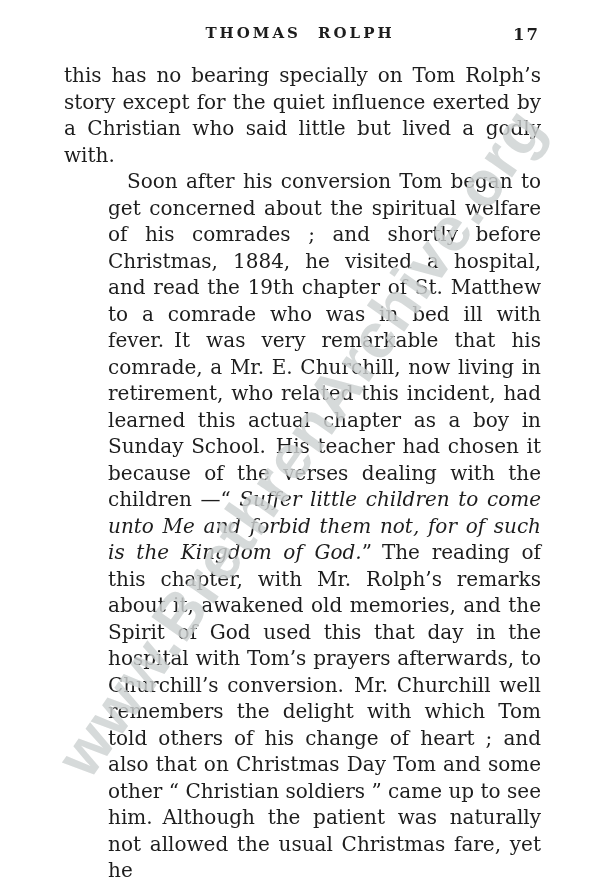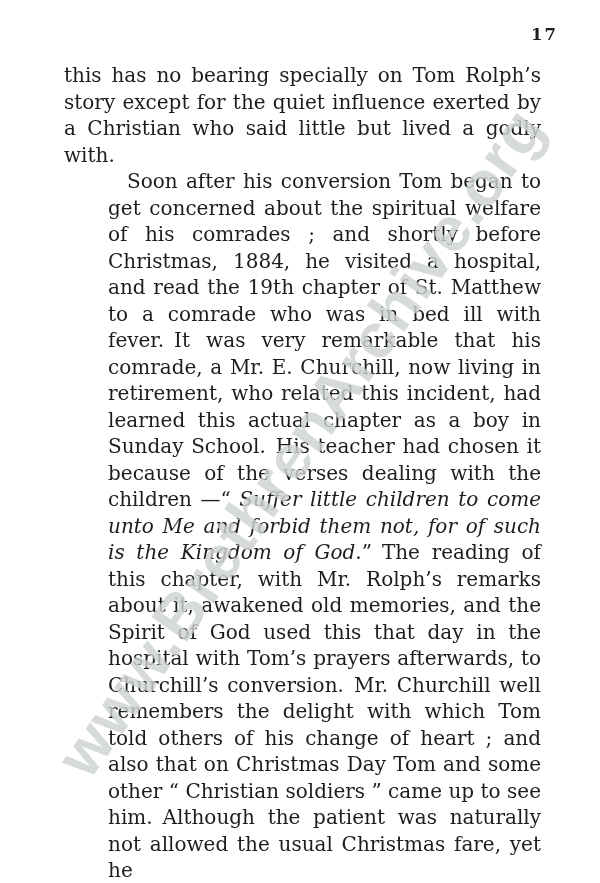--- a/index.html
+++ b/index.html
@@ -25,21 +25,21 @@
     display: block;
     text-align: center;
     font-size: 15px;
     font-weight: bold;
     letter-spacing: 3px;
     word-spacing: 9px;
   }
   .page-number {
     position: absolute;
     top: 25px;
-    right: 42px;
+    right: 60px;
     font-size: 16.5px;
     font-weight: bold;
     letter-spacing: 2px;
   }
   .body-text {
     margin: 16px 59px 0 64px;
     text-align: justify;
     font-size: 20px;
     line-height: 26.5px;
   }
@@ -70,20 +70,21 @@
   }
 </style>
 </head>
 <body>
 
 <div class="page" style="background: rgb(255, 255, 255); color: rgb(29, 29, 29);">
 
   <div class="watermark" style="color: rgb(206, 210, 210);">www.BrethrenArchive.org</div>
 
   <header class="header">
+    <span class="running-title">THOMAS ROLPH</span>
     <span class="page-number">17</span>
   </header>
 
   <main class="body-text" id="paragraphs">
       <p class="para"><span class="run-normal">this has no bearing specially on Tom Rolph’s story except for the quiet influence exerted by a Christian who said little but lived a godly with.</span></p>
       <p class="para indent"><span class="run-normal">Soon after his conversion Tom began to get concerned about the spiritual welfare of his comrades ; and shortly before Christmas, 1884, he visited a hospital, and read the 19th chapter of St. Matthew to a comrade who was in bed ill with fever. It was very remarkable that his comrade, a Mr. E. Churchill, now living in retirement, who related this incident, had learned this actual chapter as a boy in Sunday School. His teacher had chosen it because of the verses dealing with the children —“ </span><span class="run-italic">Suffer little children to come unto Me and forbid them not, for of such is the Kingdom of God.</span><span class="run-normal">” The reading of this chapter, with Mr. Rolph’s remarks about it, awakened old memories, and the Spirit of God used this that day in the hospital with Tom’s prayers afterwards, to Churchill’s conversion. Mr. Churchill well remembers the delight with which Tom told others of his change of heart ; and also that on Christmas Day Tom and some other “ Christian soldiers ” came up to see him. Although the patient was naturally not allowed the usual Christmas fare, yet he</span></p>
     </main>
 
 </div>
 

